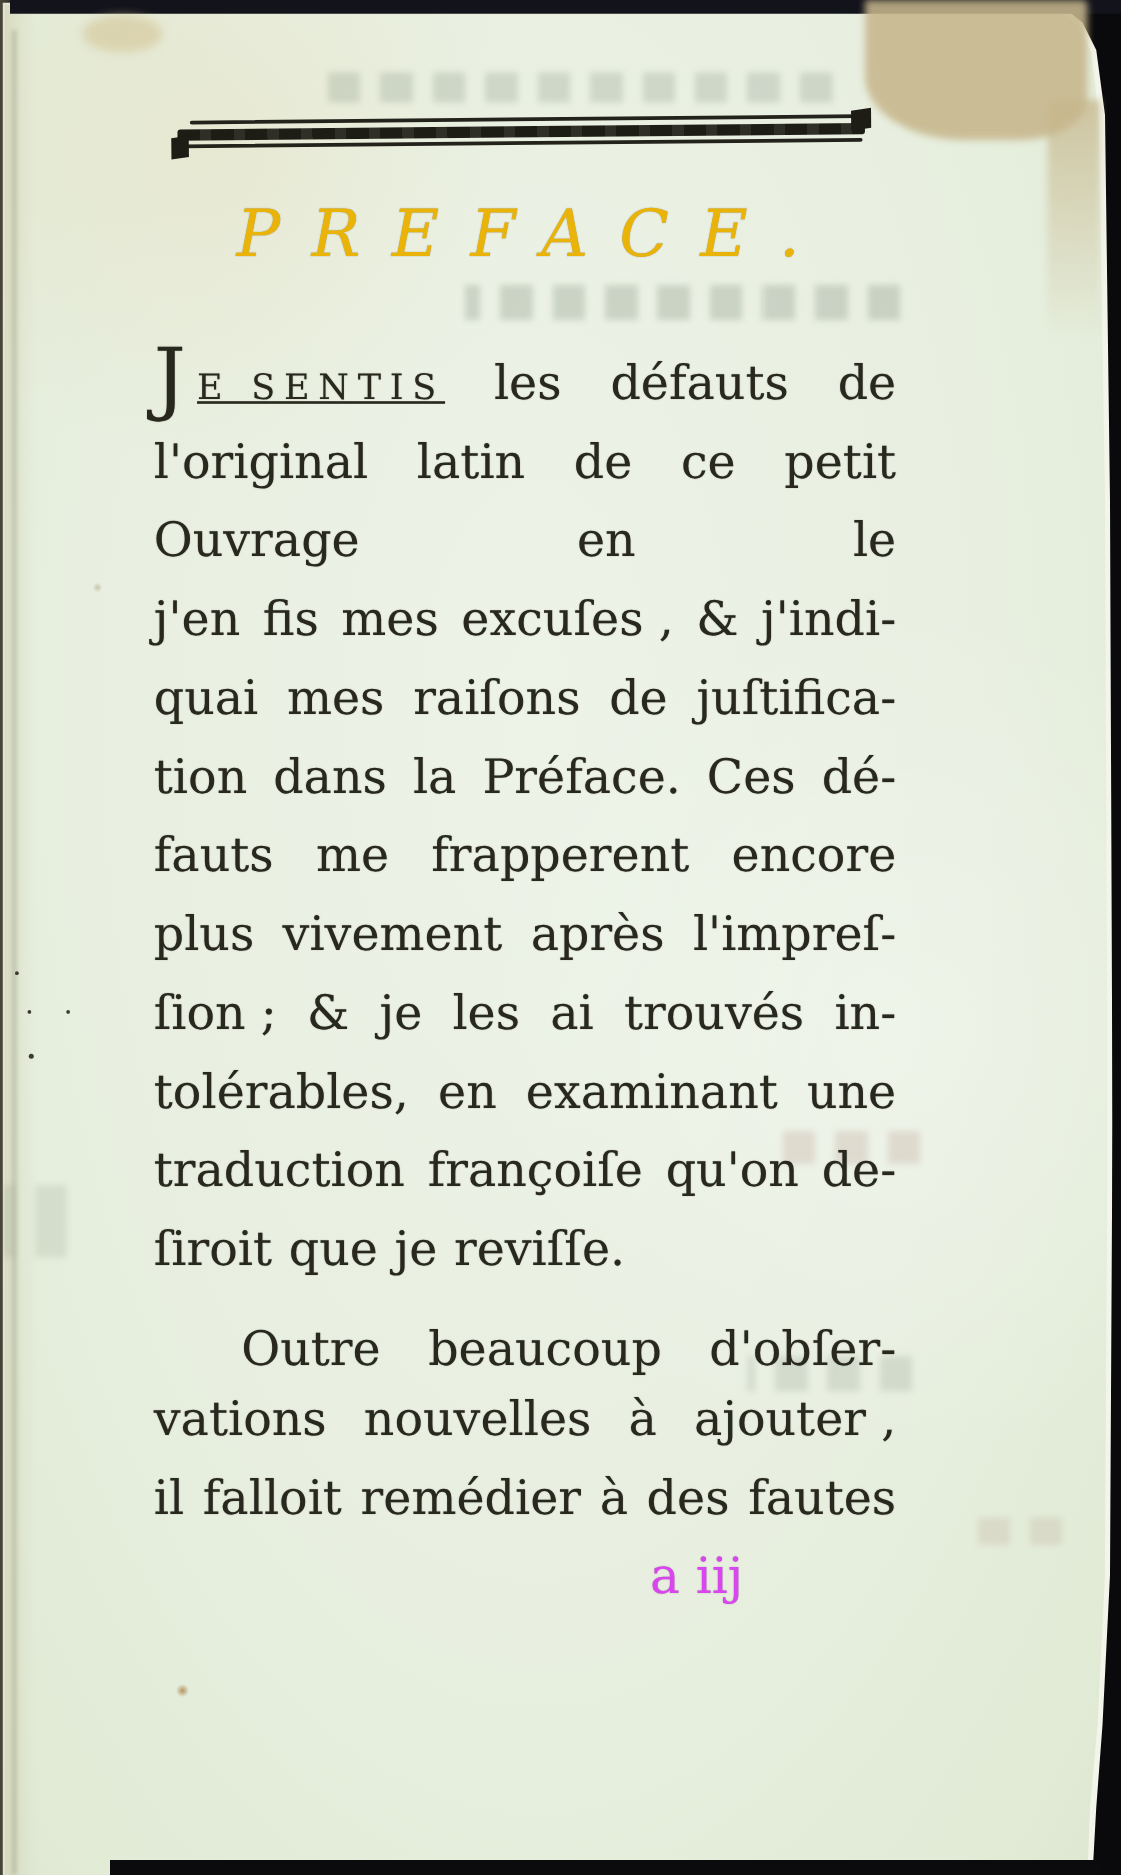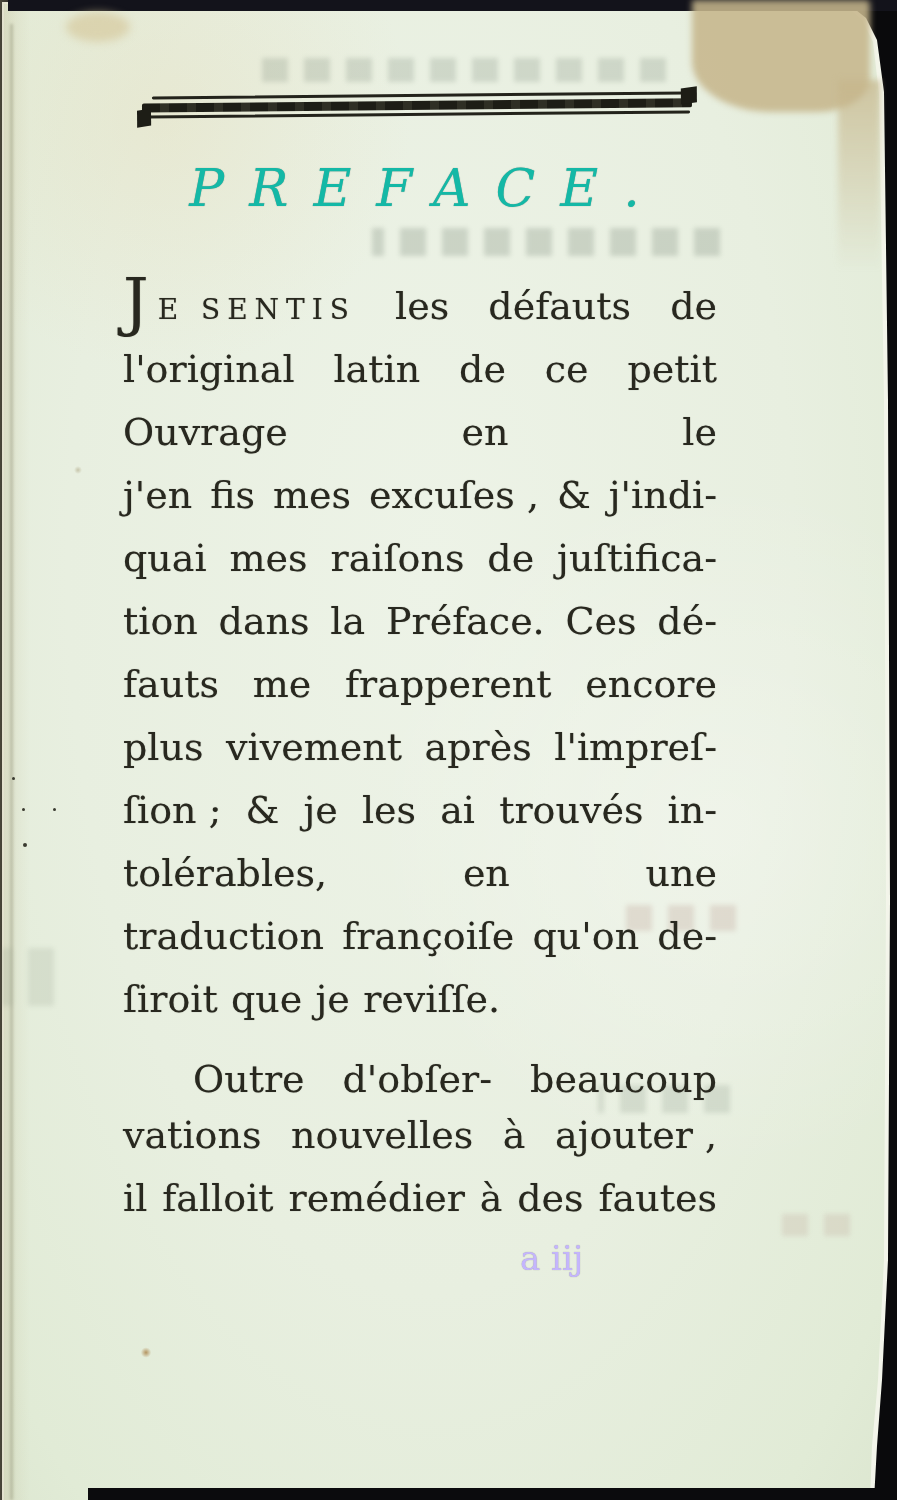--- a/index.html
+++ b/index.html
@@ -98,21 +98,21 @@
   }
   .head-rule::after{
     content:"";position:absolute;right:-5px;top:-4px;width:16px;height:16px;
     background:#1d1d16;transform:skewY(-8deg);
   }
   
   .heading{
     position:absolute;left:130px;top:158px;width:594px;
     text-align:center;
     font-style:italic;font-size:52px;letter-spacing:25px;
-    color:#14b8a6;
+    color:#eab308;
     text-shadow:0 0 1px rgba(35,35,28,.45);
   }
   
   .body-text{
     position:absolute;left:123px;top:272px;width:594px;
     font-size:38px;color:#28281f;
     text-shadow:0 0 1px rgba(40,40,31,.40);
   }
   .line{
     display:flex;align-items:baseline;
@@ -121,25 +121,25 @@
   .line.justify{justify-content:space-between;}
   .line.left{justify-content:flex-start;gap:.35em;text-align:center;}
   .line.indent{padding-left:70px;margin-top:10px;align-items:flex-end;}
   .word{white-space:pre;}
   .lead{white-space:pre;display:inline-flex;align-items:baseline;gap:9px;}
   .initial{
     font-size:64px;line-height:0;display:inline-block;
     transform:translateY(5px);
   }
   .smallcaps{
-    font-size:28px;letter-spacing:7px;
+    font-size:28px;letter-spacing:7px;text-decoration:underline;
   }
   .signature{
     position:absolute;left:520px;top:1238px;
-    font-size:34px;color:#c4b5fd;
+    font-size:40px;color:#d946ef;
     text-shadow:0 0 1px rgba(40,40,31,.40);
     white-space:pre;
   }
 </style>
 </head>
 <body>
 
 <div class="paper-edge"></div>
 <div class="paper"></div>
 <div class="gutter-shade"></div>
@@ -230,38 +230,39 @@
       <span class="word">&amp;</span>
       <span class="word">je</span>
       <span class="word">les</span>
       <span class="word">ai</span>
       <span class="word">trouvés</span>
       <span class="word">in-</span>
     </div>
     <div class="line justify">
       <span class="word">tolérables,</span>
       <span class="word">en</span>
+      <span class="word">examinant</span>
       <span class="word">une</span>
     </div>
     <div class="line justify">
       <span class="word">traduction</span>
       <span class="word">françoiſe</span>
       <span class="word">qu'on</span>
       <span class="word">de-</span>
     </div>
     <div class="line left">
       <span class="word">ſiroit</span>
       <span class="word">que</span>
       <span class="word">je</span>
       <span class="word">reviſſe.</span>
     </div>
     <div class="line justify indent">
       <span class="word">Outre</span>
+      <span class="word">beaucoup</span>
       <span class="word">d'obſer-</span>
-      <span class="word">beaucoup</span>
     </div>
     <div class="line justify">
       <span class="word">vations</span>
       <span class="word">nouvelles</span>
       <span class="word">à</span>
       <span class="word">ajouter ,</span>
     </div>
     <div class="line justify">
       <span class="word">il</span>
       <span class="word">falloit</span>

